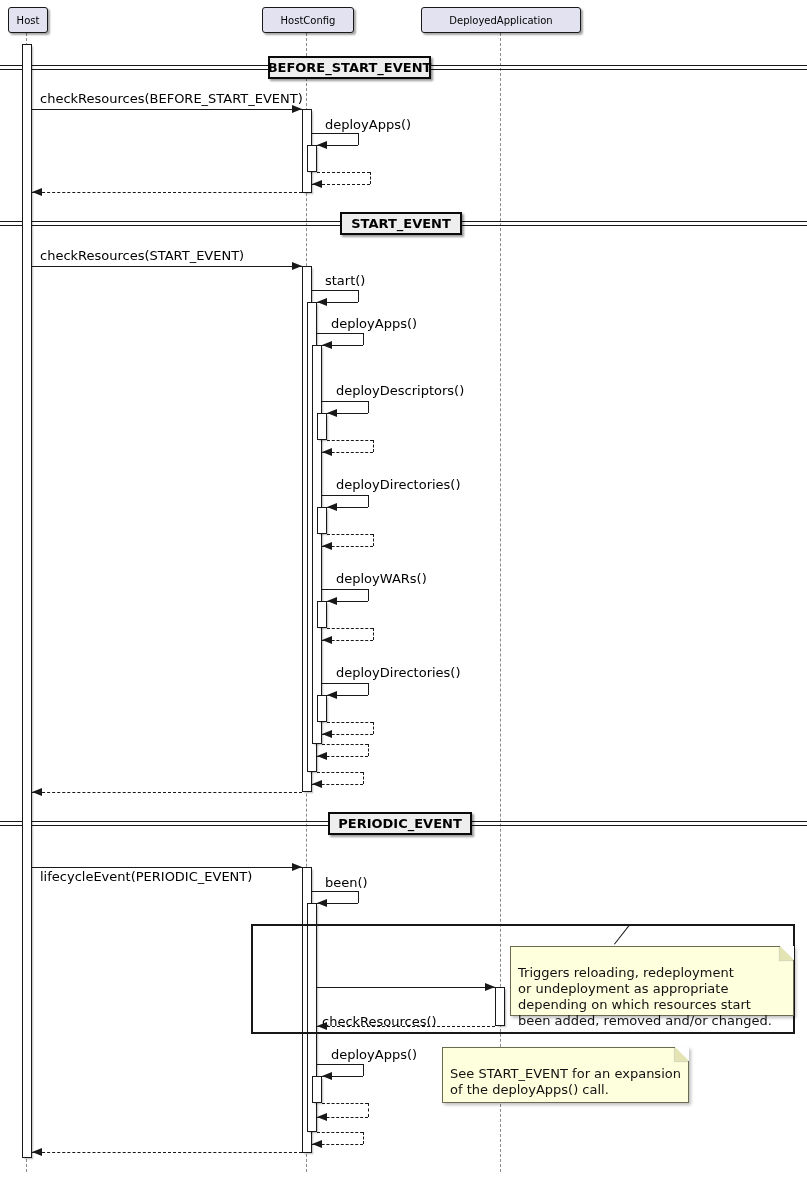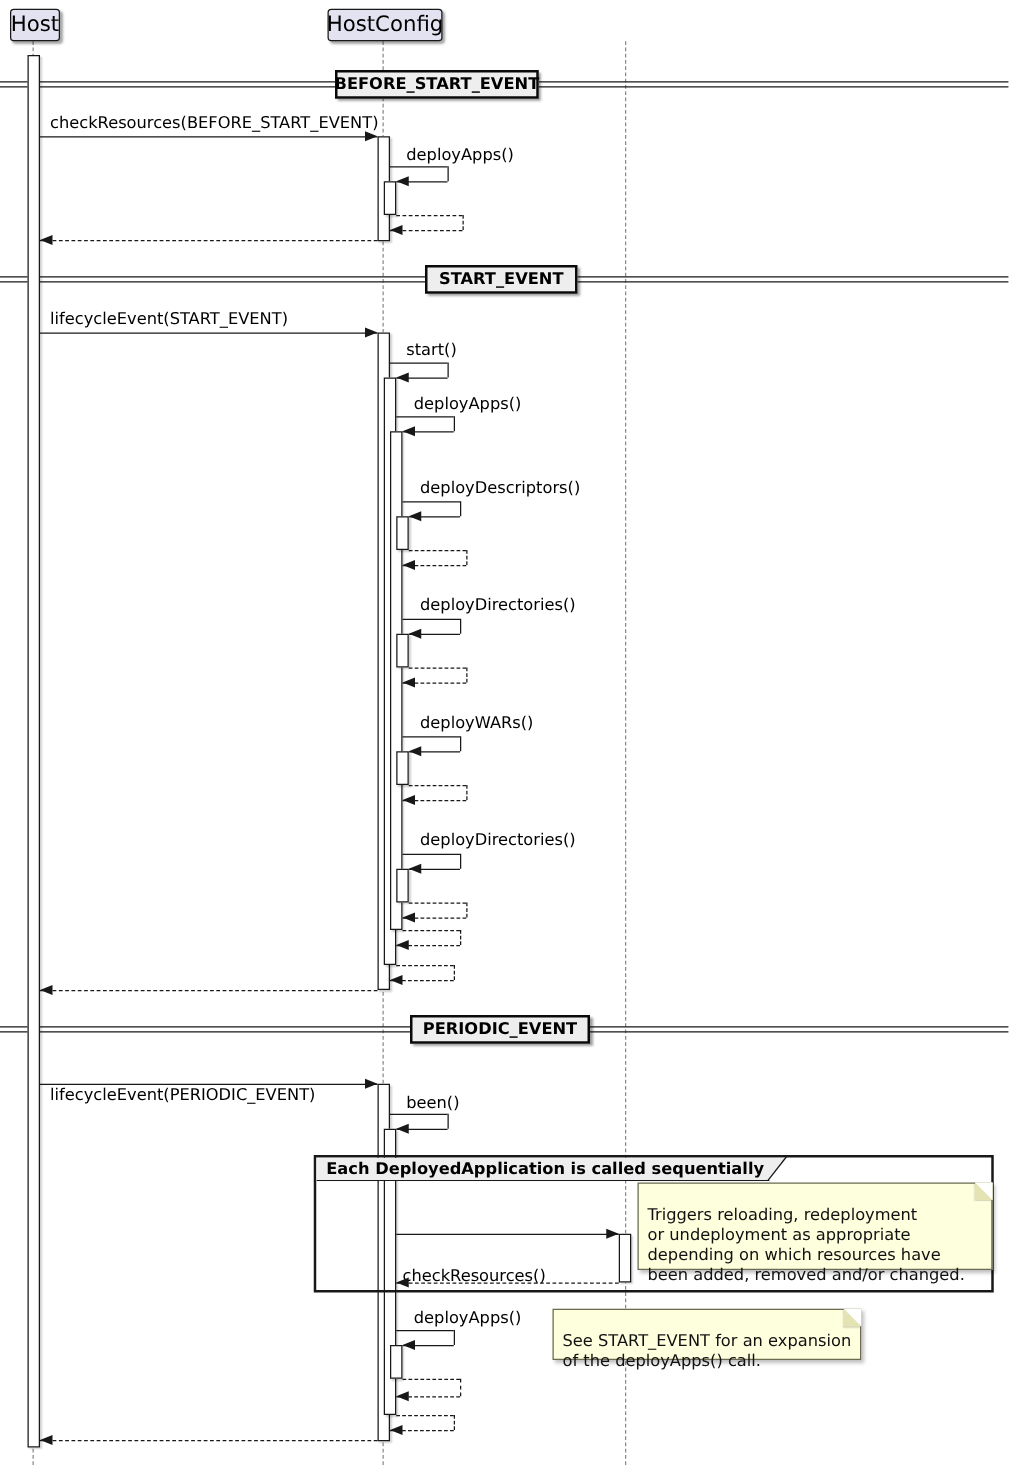--- a/index.html
+++ b/index.html
@@ -5,21 +5,21 @@
   html,body { margin:0; padding:0; background:#ffffff; }
   .canvas {
     position:relative; width:807px; height:1177px; background:#ffffff;
     font-family:"DejaVu Sans", sans-serif; color:#000; overflow:hidden;
   }
   .pbox {
     position:absolute; box-sizing:border-box; height:26px;
     background:#E2E2F0; border:1.5px solid #181818; border-radius:3px;
     box-shadow:2px 2px 2px rgba(0,0,0,0.35);
     display:flex; align-items:center; justify-content:center;
-    font-size:17px; color:#000;
+    font-size:10px; color:#000;
   }
   .lifeline { position:absolute; width:0; border-left:1px dashed #8a8a8a; }
   .act {
     position:absolute; box-sizing:border-box; width:10px;
     background:#ffffff; border:1px solid #181818;
     box-shadow:1.5px 1.5px 1.5px rgba(0,0,0,0.2);
   }
   .hline  { position:absolute; height:0; border-top:1px solid #181818; }
   .hdash  { position:absolute; height:0; border-top:1px dashed #181818; }
   .vline  { position:absolute; width:0;  border-left:1px solid #181818; }
@@ -103,21 +103,21 @@
   <div class="arrow-l" style="left:317px;top:141px"></div>
 
   <div class="hdash" style="left:317px;top:172px;width:53px"></div>
   <div class="vdash" style="left:370px;top:172px;height:12px"></div>
   <div class="hdash" style="left:312px;top:184px;width:58px"></div>
   <div class="arrow-l" style="left:312px;top:180px"></div>
 
   <div class="hdash" style="left:32px;top:192px;width:270px"></div>
   <div class="arrow-l" style="left:32px;top:188px"></div>
 
-  <span class="msg-label" style="left:40px;top:248px">lifecycleEvent(START_EVENT)</span>
+  <span class="msg-label" style="left:40px;top:248px">checkResources(START_EVENT)</span>
   <div class="hline" style="left:32px;top:266px;width:270px"></div>
   <div class="arrow-r" style="left:292px;top:262px"></div>
 
   <span class="msg-label" style="left:325px;top:273px">start()</span>
   <div class="hline" style="left:312px;top:290px;width:46px"></div>
   <div class="vline" style="left:358px;top:290px;height:12px"></div>
   <div class="hline" style="left:317px;top:302px;width:41px"></div>
   <div class="arrow-l" style="left:317px;top:298px"></div>
 
   <span class="msg-label" style="left:331px;top:316px">deployApps()</span>
@@ -183,46 +183,43 @@
   <div class="hline" style="left:32px;top:867px;width:270px"></div>
   <div class="arrow-r" style="left:292px;top:863px"></div>
 
   <span class="msg-label" style="left:325px;top:875px">been()</span>
   <div class="hline" style="left:312px;top:891px;width:46px"></div>
   <div class="vline" style="left:358px;top:891px;height:12px"></div>
   <div class="hline" style="left:317px;top:903px;width:41px"></div>
   <div class="arrow-l" style="left:317px;top:899px"></div>
 
   <div class="frame" style="left:251px;top:924px;width:544px;height:110px">
-    <div class="frame-tab" style="width:376px;height:19px">
-      <span>Each DeployedApplication is called sequentially</span>
-    </div>
     <div class="frame-tab-diag" style="left:361px;top:18px"></div>
   </div>
 
   <span class="msg-label" style="left:322px;top:1014px">checkResources()</span>
   <div class="hline" style="left:317px;top:987px;width:178px"></div>
   <div class="arrow-r" style="left:485px;top:983px"></div>
   <div class="hdash" style="left:317px;top:1026px;width:178px"></div>
   <div class="arrow-l" style="left:317px;top:1022px"></div>
 
   <div class="note" style="left:510px;top:946px;width:284px;height:70px">
     <span>Triggers reloading, redeployment
 or undeployment as appropriate
-depending on which resources have
+depending on which resources start
 been added, removed and/or changed.</span>
   </div>
 
   <span class="msg-label" style="left:331px;top:1047px">deployApps()</span>
   <div class="hline" style="left:317px;top:1064px;width:46px"></div>
   <div class="vline" style="left:363px;top:1064px;height:12px"></div>
   <div class="hline" style="left:322px;top:1076px;width:41px"></div>
   <div class="arrow-l" style="left:322px;top:1072px"></div>
 
-  <div class="note" style="left:442px;top:1047px;width:247px;height:41px">
+  <div class="note" style="left:442px;top:1047px;width:247px;height:56px">
     <span>See START_EVENT for an expansion
 of the deployApps() call.</span>
   </div>
 
   <div class="hdash" style="left:322px;top:1103px;width:46px"></div>
   <div class="vdash" style="left:368px;top:1103px;height:14px"></div>
   <div class="hdash" style="left:317px;top:1117px;width:51px"></div>
   <div class="arrow-l" style="left:317px;top:1113px"></div>
 
   <div class="hdash" style="left:317px;top:1132px;width:46px"></div>
@@ -242,14 +239,17 @@
   <div class="divider-box" style="left:328px;top:812px;width:144px">
     <span>PERIODIC_EVENT</span>
   </div>
 
   <div class="pbox" style="left:8px;top:7px;width:40px">
     <span>Host</span>
   </div>
   <div class="pbox" style="left:262px;top:7px;width:92px">
     <span>HostConfig</span>
   </div>
+  <div class="pbox" style="left:421px;top:7px;width:160px">
+    <span>DeployedApplication</span>
+  </div>
 
 </div>
 
 </body></html>

